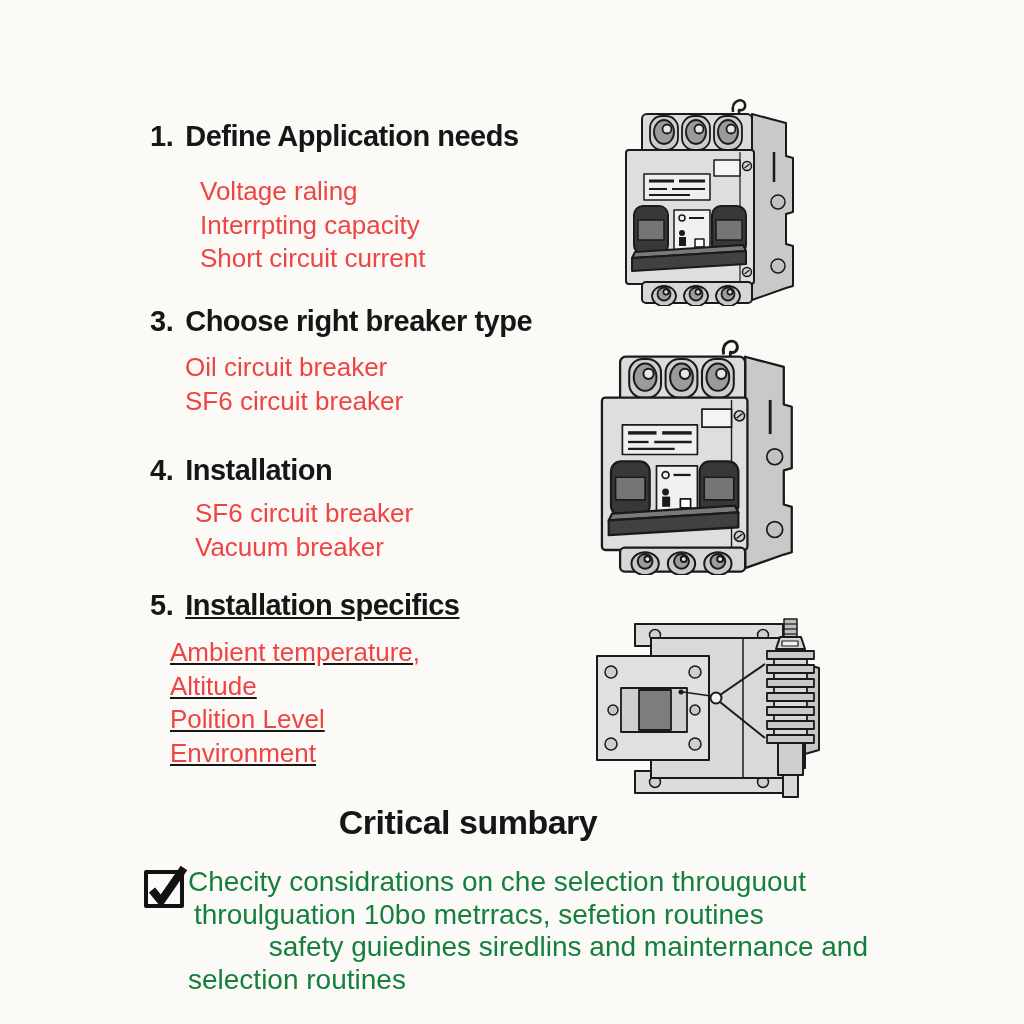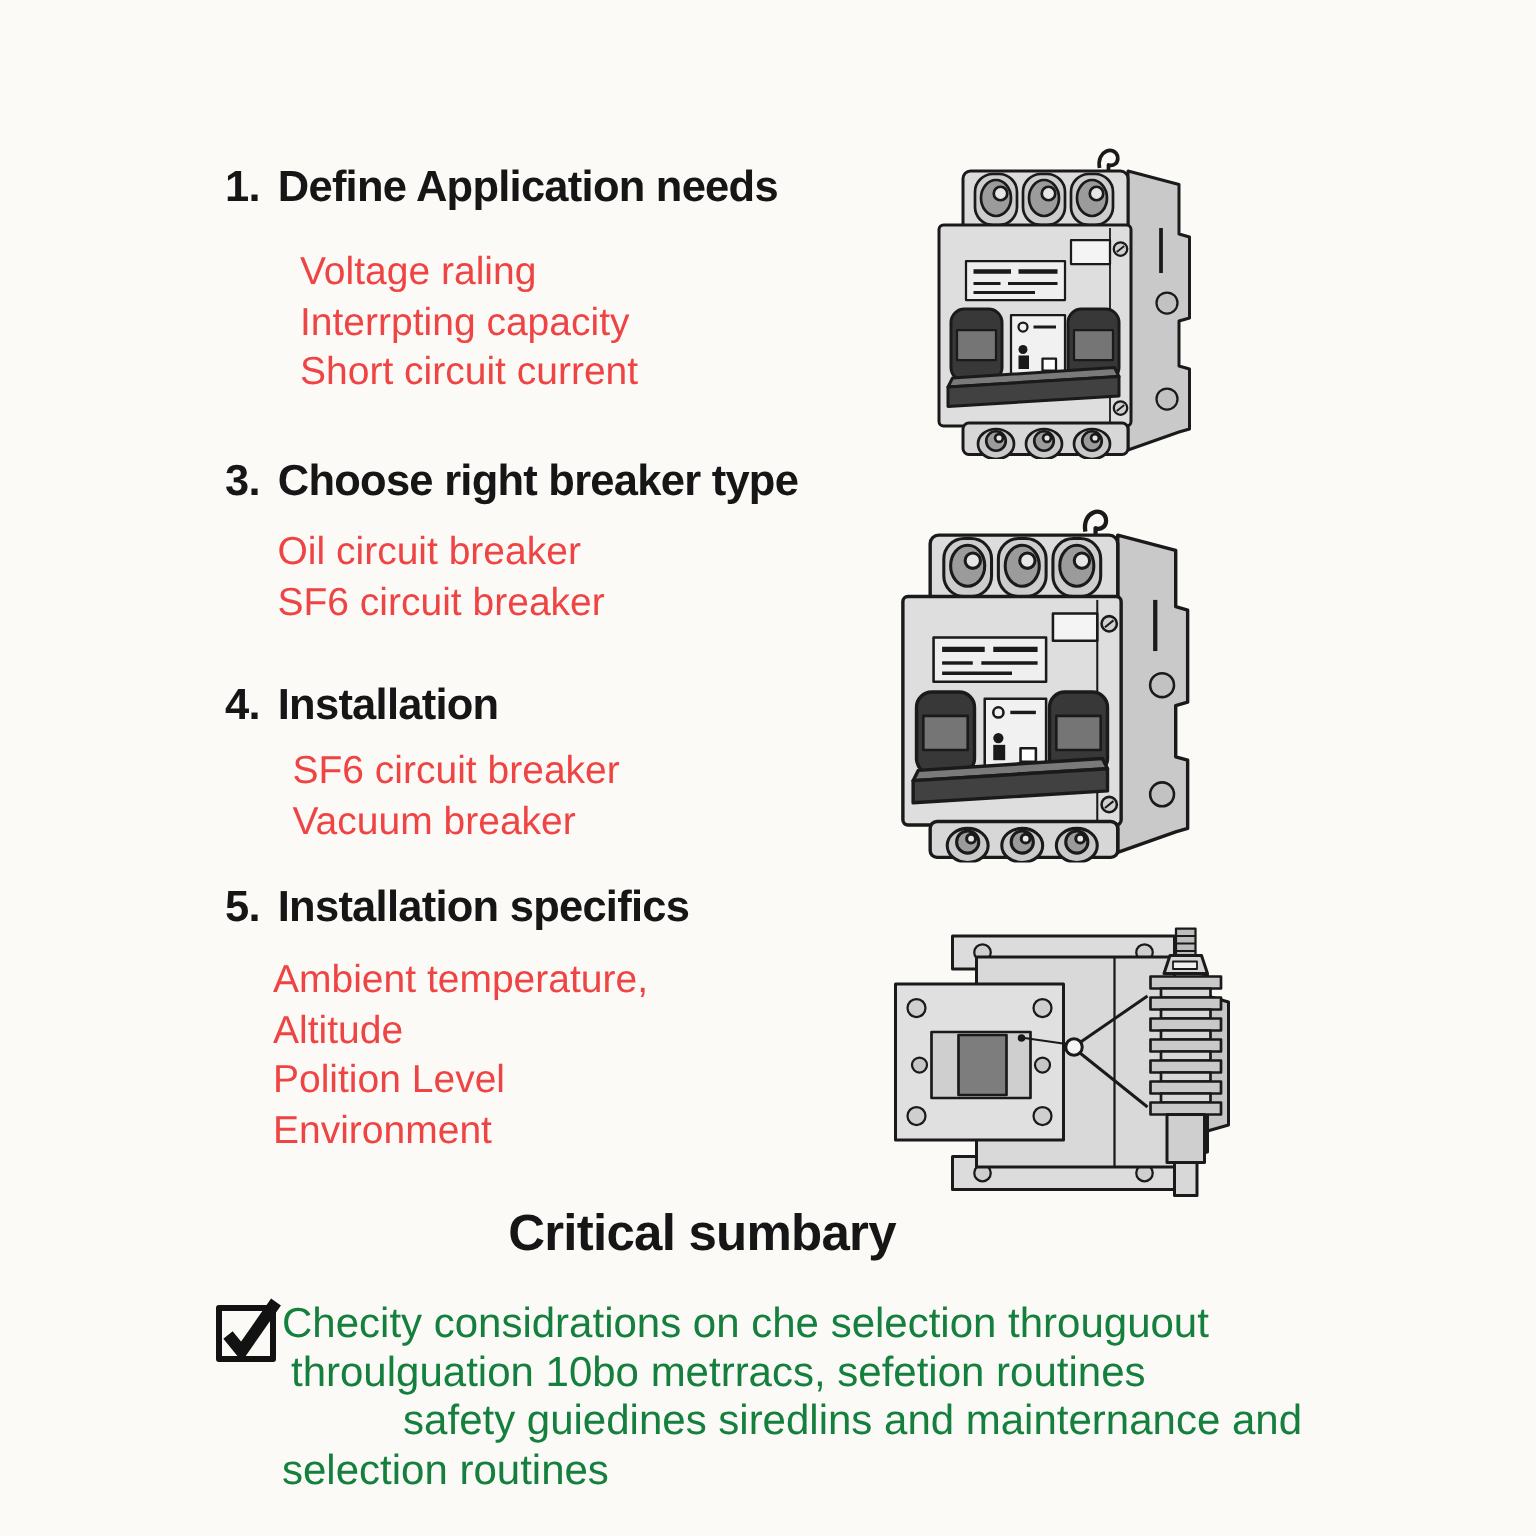--- a/index.html
+++ b/index.html
@@ -47,21 +47,21 @@
   }
   .illu{position:absolute;}
   svg{display:block;}
 </style>
 </head>
 <body>
 
 <div class="page">
 
 
-  <section class="step" style="top:109px;">
+  <section class="step" style="top:120px;">
     <h2><span class="num">1.</span><span>Define Application needs</span></h2>
     <div class="items" style="margin:22px 0 0 50px;">
       <div class="item">Voltage raling</div>
       <div class="item">Interrpting capacity</div>
       <div class="item">Short circuit current</div>
     </div>
   </section>
 
   <section class="step" style="top:305px;">
     <h2><span class="num">3.</span><span>Choose right breaker type</span></h2>
@@ -72,23 +72,23 @@
   </section>
 
   <section class="step" style="top:454px;">
     <h2><span class="num">4.</span><span>Installation</span></h2>
     <div class="items" style="margin:10px 0 0 45px;">
       <div class="item">SF6 circuit breaker</div>
       <div class="item">Vacuum breaker</div>
     </div>
   </section>
 
-  <section class="step" style="top:589px;">
+  <section class="step" style="top:589px;text-decoration:underline;">
     <h2><span class="num">5.</span><span>Installation specifics</span></h2>
-    <div class="items" style="margin:14px 0 0 32px;">
+    <div class="items" style="margin:14px 0 0 20px;">
       <div class="item">Ambient temperature,</div>
       <div class="item">Altitude</div>
       <div class="item">Polition Level</div>
       <div class="item">Environment</div>
     </div>
   </section>
 
   <div class="illu" style="left:612px;top:94px;">
     <svg width="190" height="212" viewBox="0 0 190 212">
       <defs>

